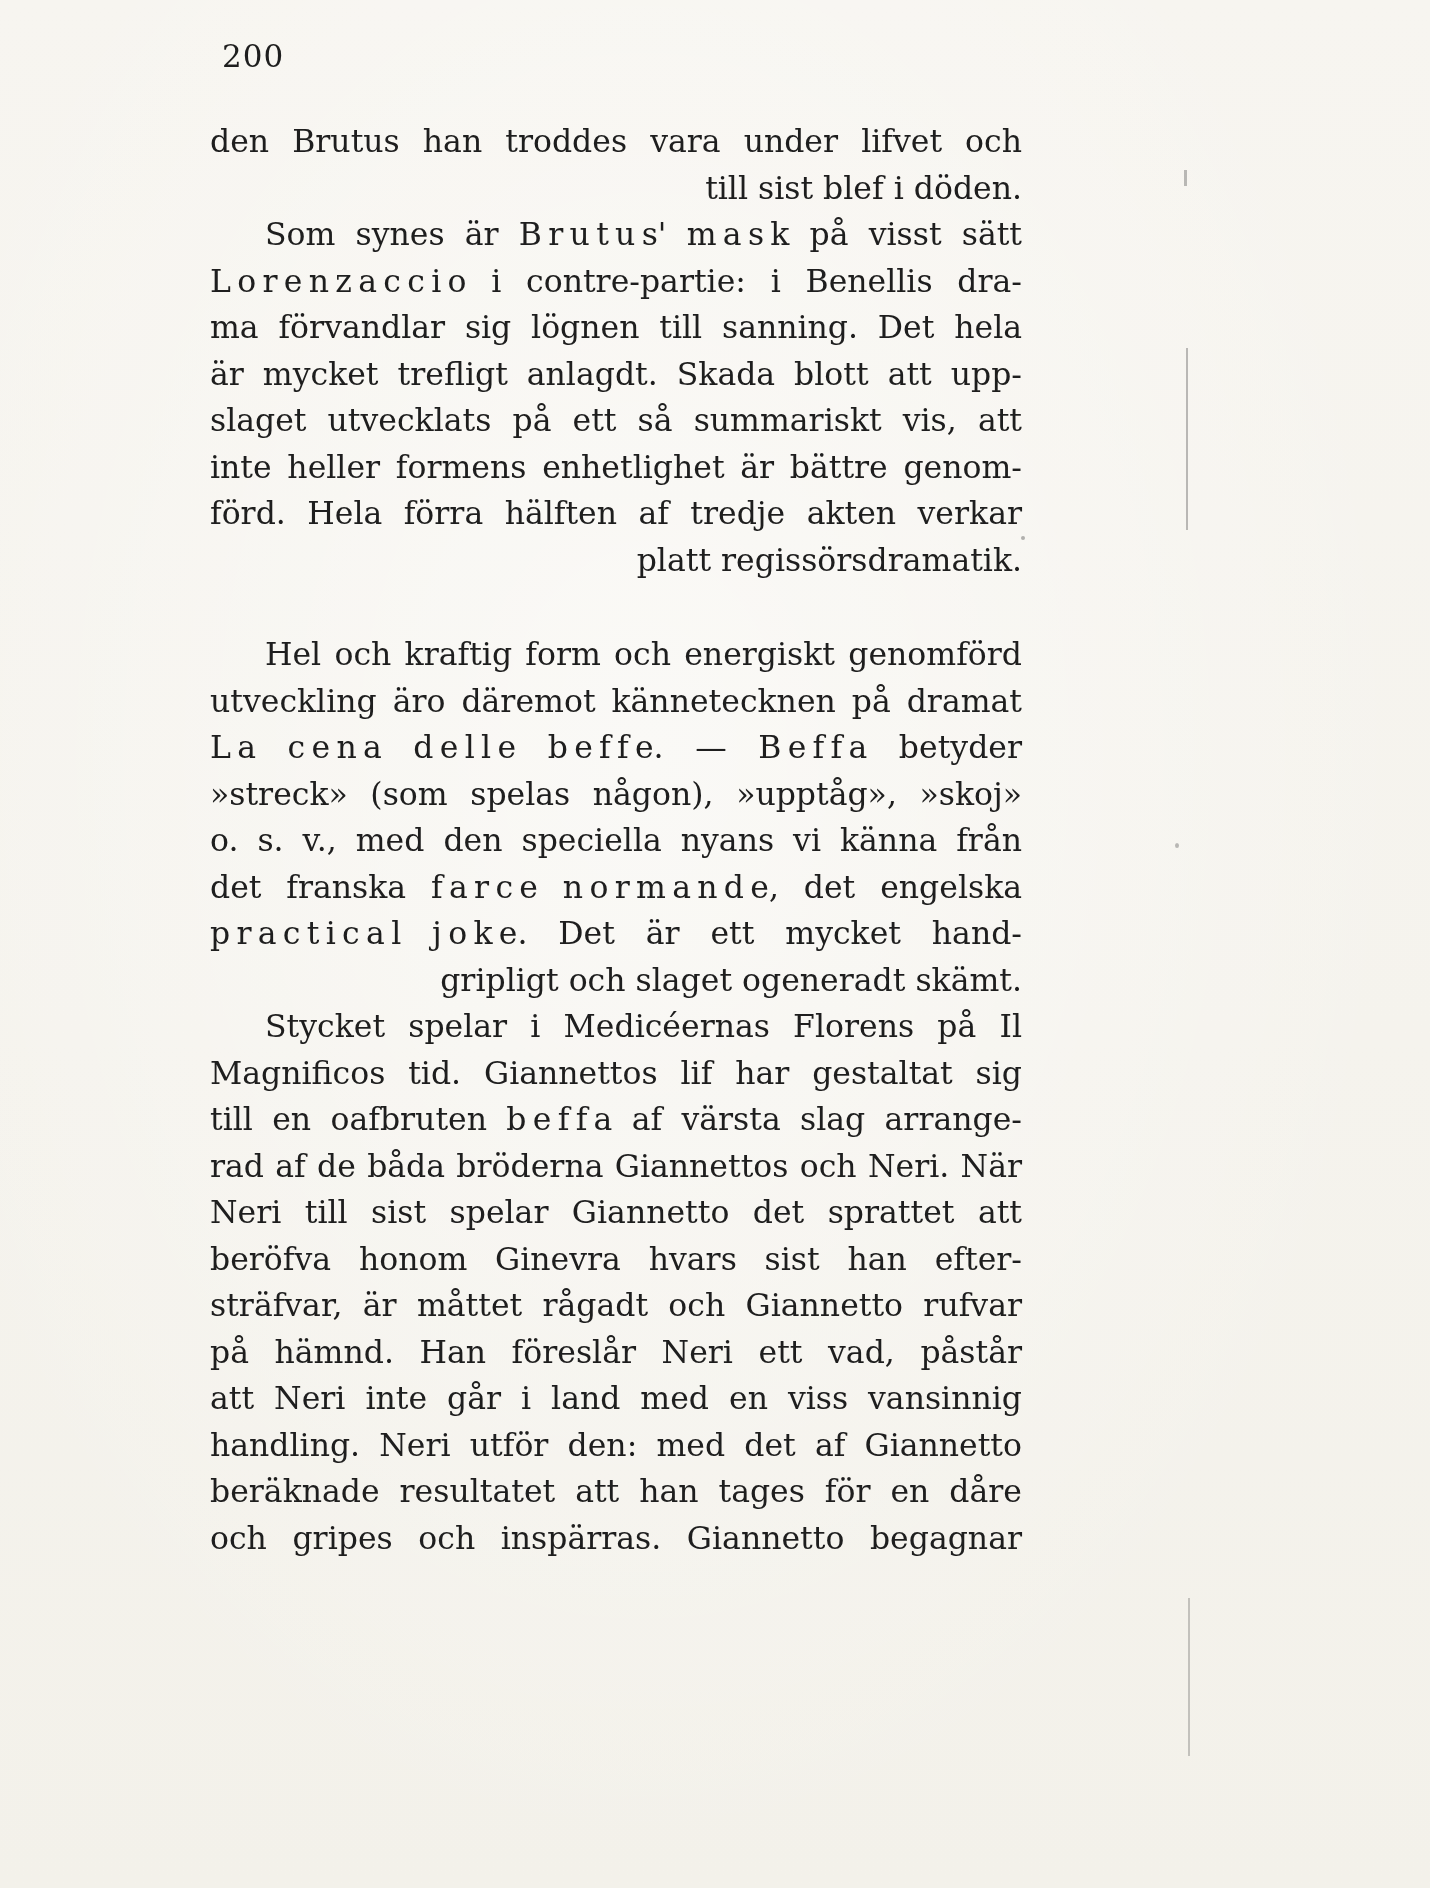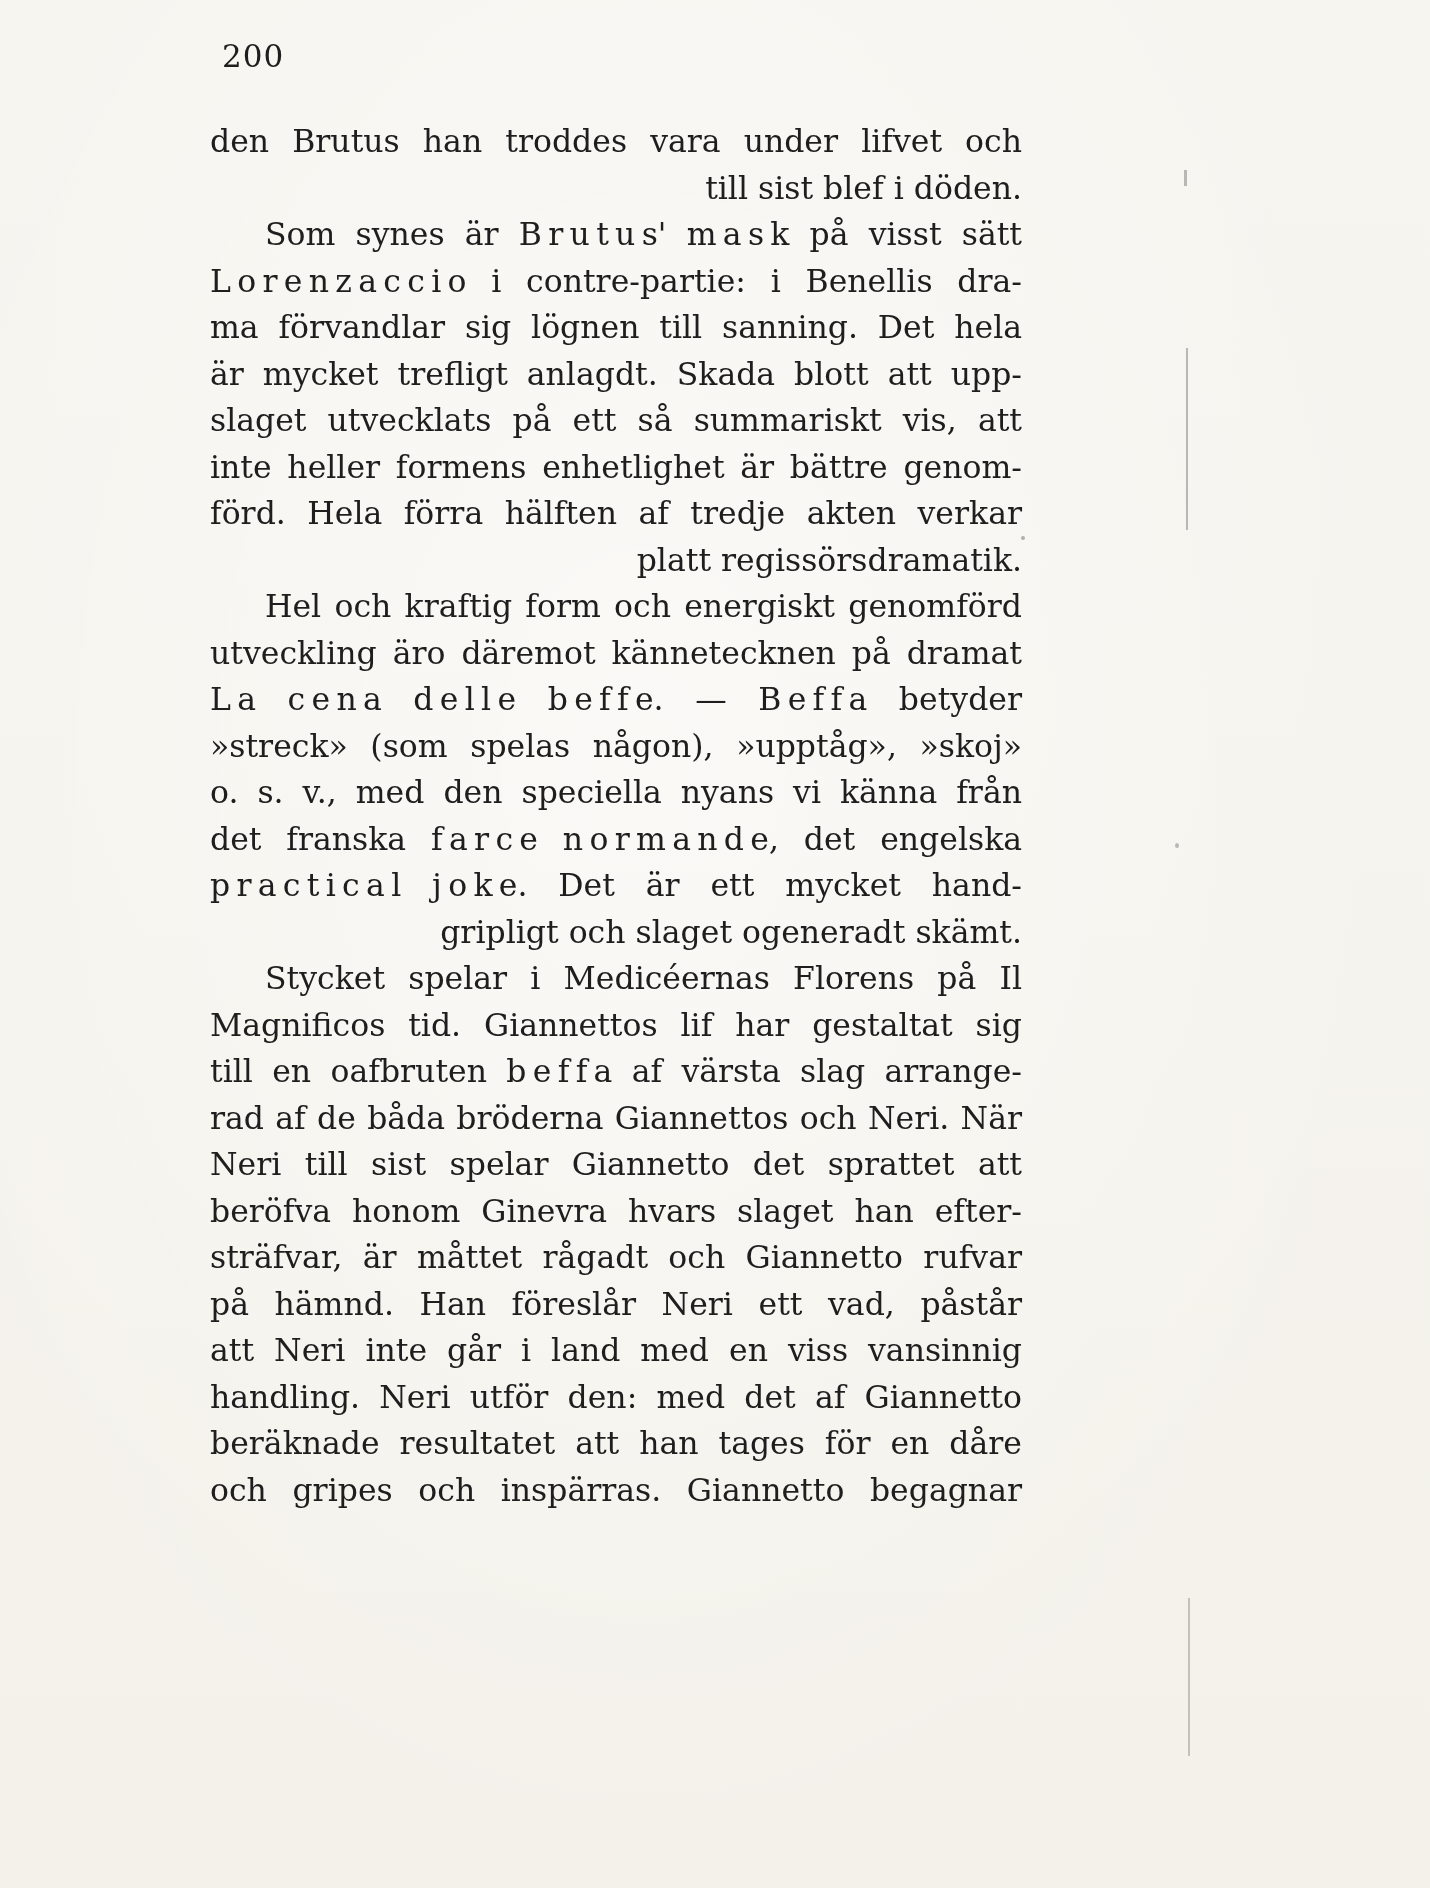--- a/index.html
+++ b/index.html
@@ -27,21 +27,21 @@
   }
   .text-block {
     position: absolute;
     left: 210px;
     top: 118px;
     width: 812px;
     font-size: 31.5px;
     line-height: 46.5px;
   }
   .paragraph { margin: 0; }
-  .paragraph.space-before { }
+  .paragraph.space-before { margin-top: 48px; }
   .line {
     white-space: normal;
     text-align: right;
   }
   .line.justify {
     text-align: justify;
     text-align-last: justify;
   }
   .line.indent {
     text-indent: 55px;
@@ -86,21 +86,21 @@
       <div class="line justify">det franska f a r c e n o r m a n d e, det engelska</div>
       <div class="line justify">p r a c t i c a l j o k e. Det är ett mycket hand-</div>
       <div class="line">gripligt och slaget ogeneradt skämt.</div>
     </div>
     <div class="paragraph">
       <div class="line justify indent">Stycket spelar i Medicéernas Florens på Il</div>
       <div class="line justify">Magnificos tid. Giannettos lif har gestaltat sig</div>
       <div class="line justify">till en oafbruten b e f f a af värsta slag arrange-</div>
       <div class="line justify">rad af de båda bröderna Giannettos och Neri. När</div>
       <div class="line justify">Neri till sist spelar Giannetto det sprattet att</div>
-      <div class="line justify">beröfva honom Ginevra hvars slaget han efter-</div>
+      <div class="line justify">beröfva honom Ginevra hvars sist han efter-</div>
       <div class="line justify">sträfvar, är måttet rågadt och Giannetto rufvar</div>
       <div class="line justify">på hämnd. Han föreslår Neri ett vad, påstår</div>
       <div class="line justify">att Neri inte går i land med en viss vansinnig</div>
       <div class="line justify">handling. Neri utför den: med det af Giannetto</div>
       <div class="line justify">beräknade resultatet att han tages för en dåre</div>
       <div class="line justify">och gripes och inspärras. Giannetto begagnar</div>
     </div>
   </div>
 
 <span class="scan-mark mark-1"></span>

